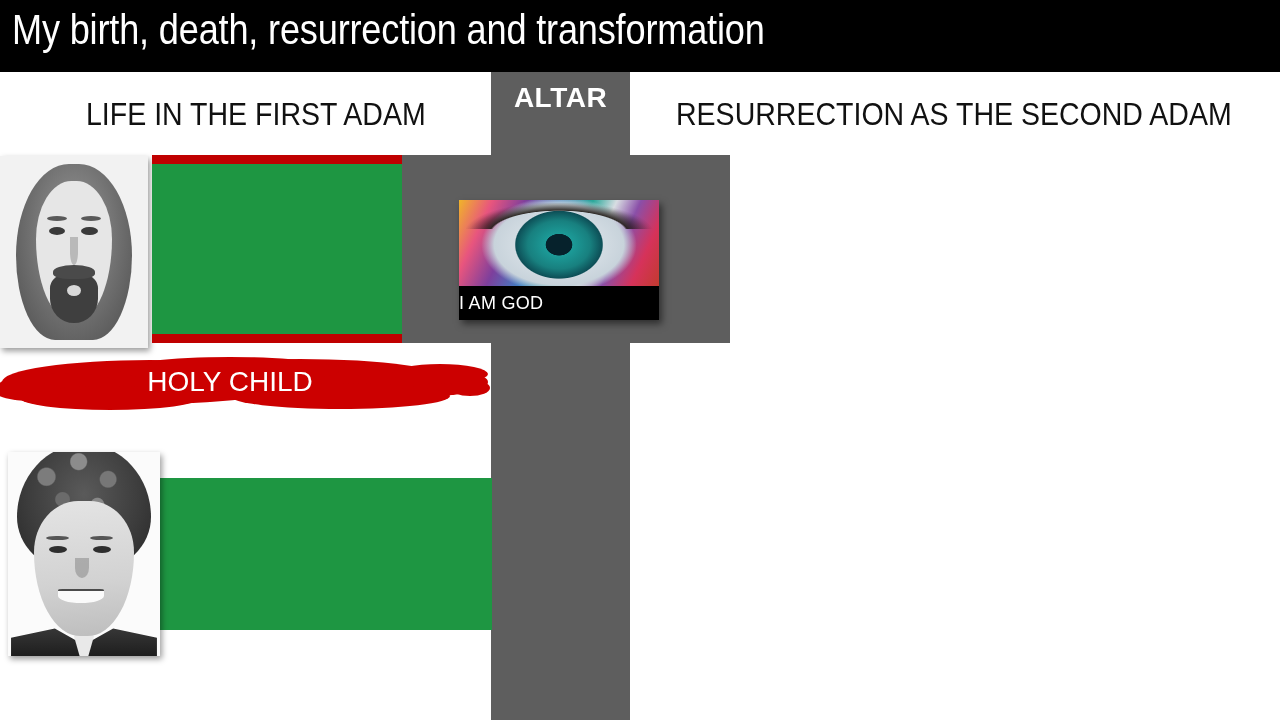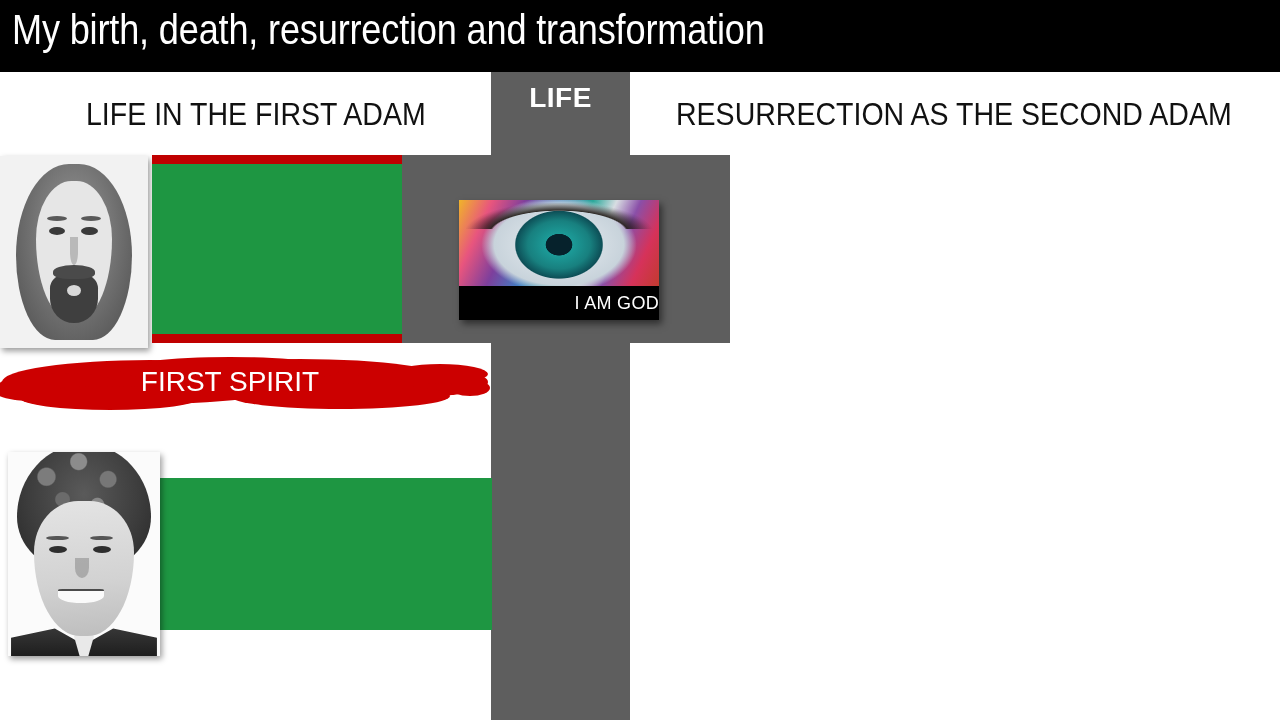--- a/index.html
+++ b/index.html
@@ -115,21 +115,21 @@
   }
   .eye-lash {
     position: absolute; left: 0; top: 2px;
     width: 100%; height: 16px;
     background:
       radial-gradient(ellipse 58% 150% at 50% 118%, transparent 58%, rgba(25,18,12,0.85) 60%, rgba(25,18,12,0.1) 78%, transparent 82%);
   }
   .eye-caption {
     height: 23px;
     line-height: 23px;
-    text-align: right;
+    text-align: left;
     color: #ffffff;
     font-size: 12px;
     font-family: "Liberation Sans Narrow", "Liberation Sans", sans-serif;
     letter-spacing: 0.3px;
     white-space: nowrap;
   }
   .eye-caption.black { background: #000000; }
   .eye-caption.blue  { background: #1878c8; font-size: 12px; }
 
   
@@ -345,21 +345,21 @@
 <body>
 
 <div id="slide">
 
   <div class="title-bar">
     <div class="title-text">My birth, death, resurrection and transformation</div>
   </div>
 
   <div class="cross-vertical"></div>
   <div class="cross-horizontal"></div>
-  <div class="altar-label">LIFE</div>
+  <div class="altar-label">ALTAR</div>
 
   <div class="heading heading-left">LIFE IN THE FIRST ADAM</div>
   <div class="heading heading-right">RESURRECTION AS THE SECOND ADAM</div>
 
   <div class="portrait portrait-left">
     <div class="face">
       <div class="hair"></div>
       <div class="skin"></div>
       <div class="brow-l"></div>
       <div class="brow-r"></div>
@@ -407,21 +407,21 @@
         <ellipse cx="60" cy="34" rx="62" ry="13"></ellipse>
         <ellipse cx="420" cy="30" rx="68" ry="15"></ellipse>
         <ellipse cx="230" cy="18" rx="110" ry="13"></ellipse>
         <ellipse cx="340" cy="44" rx="110" ry="13"></ellipse>
         <ellipse cx="110" cy="46" rx="90" ry="12"></ellipse>
         <ellipse cx="440" cy="22" rx="48" ry="10"></ellipse>
         <ellipse cx="30" cy="40" rx="34" ry="9"></ellipse>
         <ellipse cx="470" cy="36" rx="20" ry="8"></ellipse>
       </g>
     </svg>
-    <div class="cloud-text">FIRST SPIRIT</div>
+    <div class="cloud-text">HOLY CHILD</div>
   </div>
 
   <div class="green-panel-bottom"></div>
 
   <div class="man-photo">
     <div class="man-hair"></div>
     <div class="man-face"></div>
     <div class="man-brow-l"></div>
     <div class="man-brow-r"></div>
     <div class="man-eye-l"></div>

